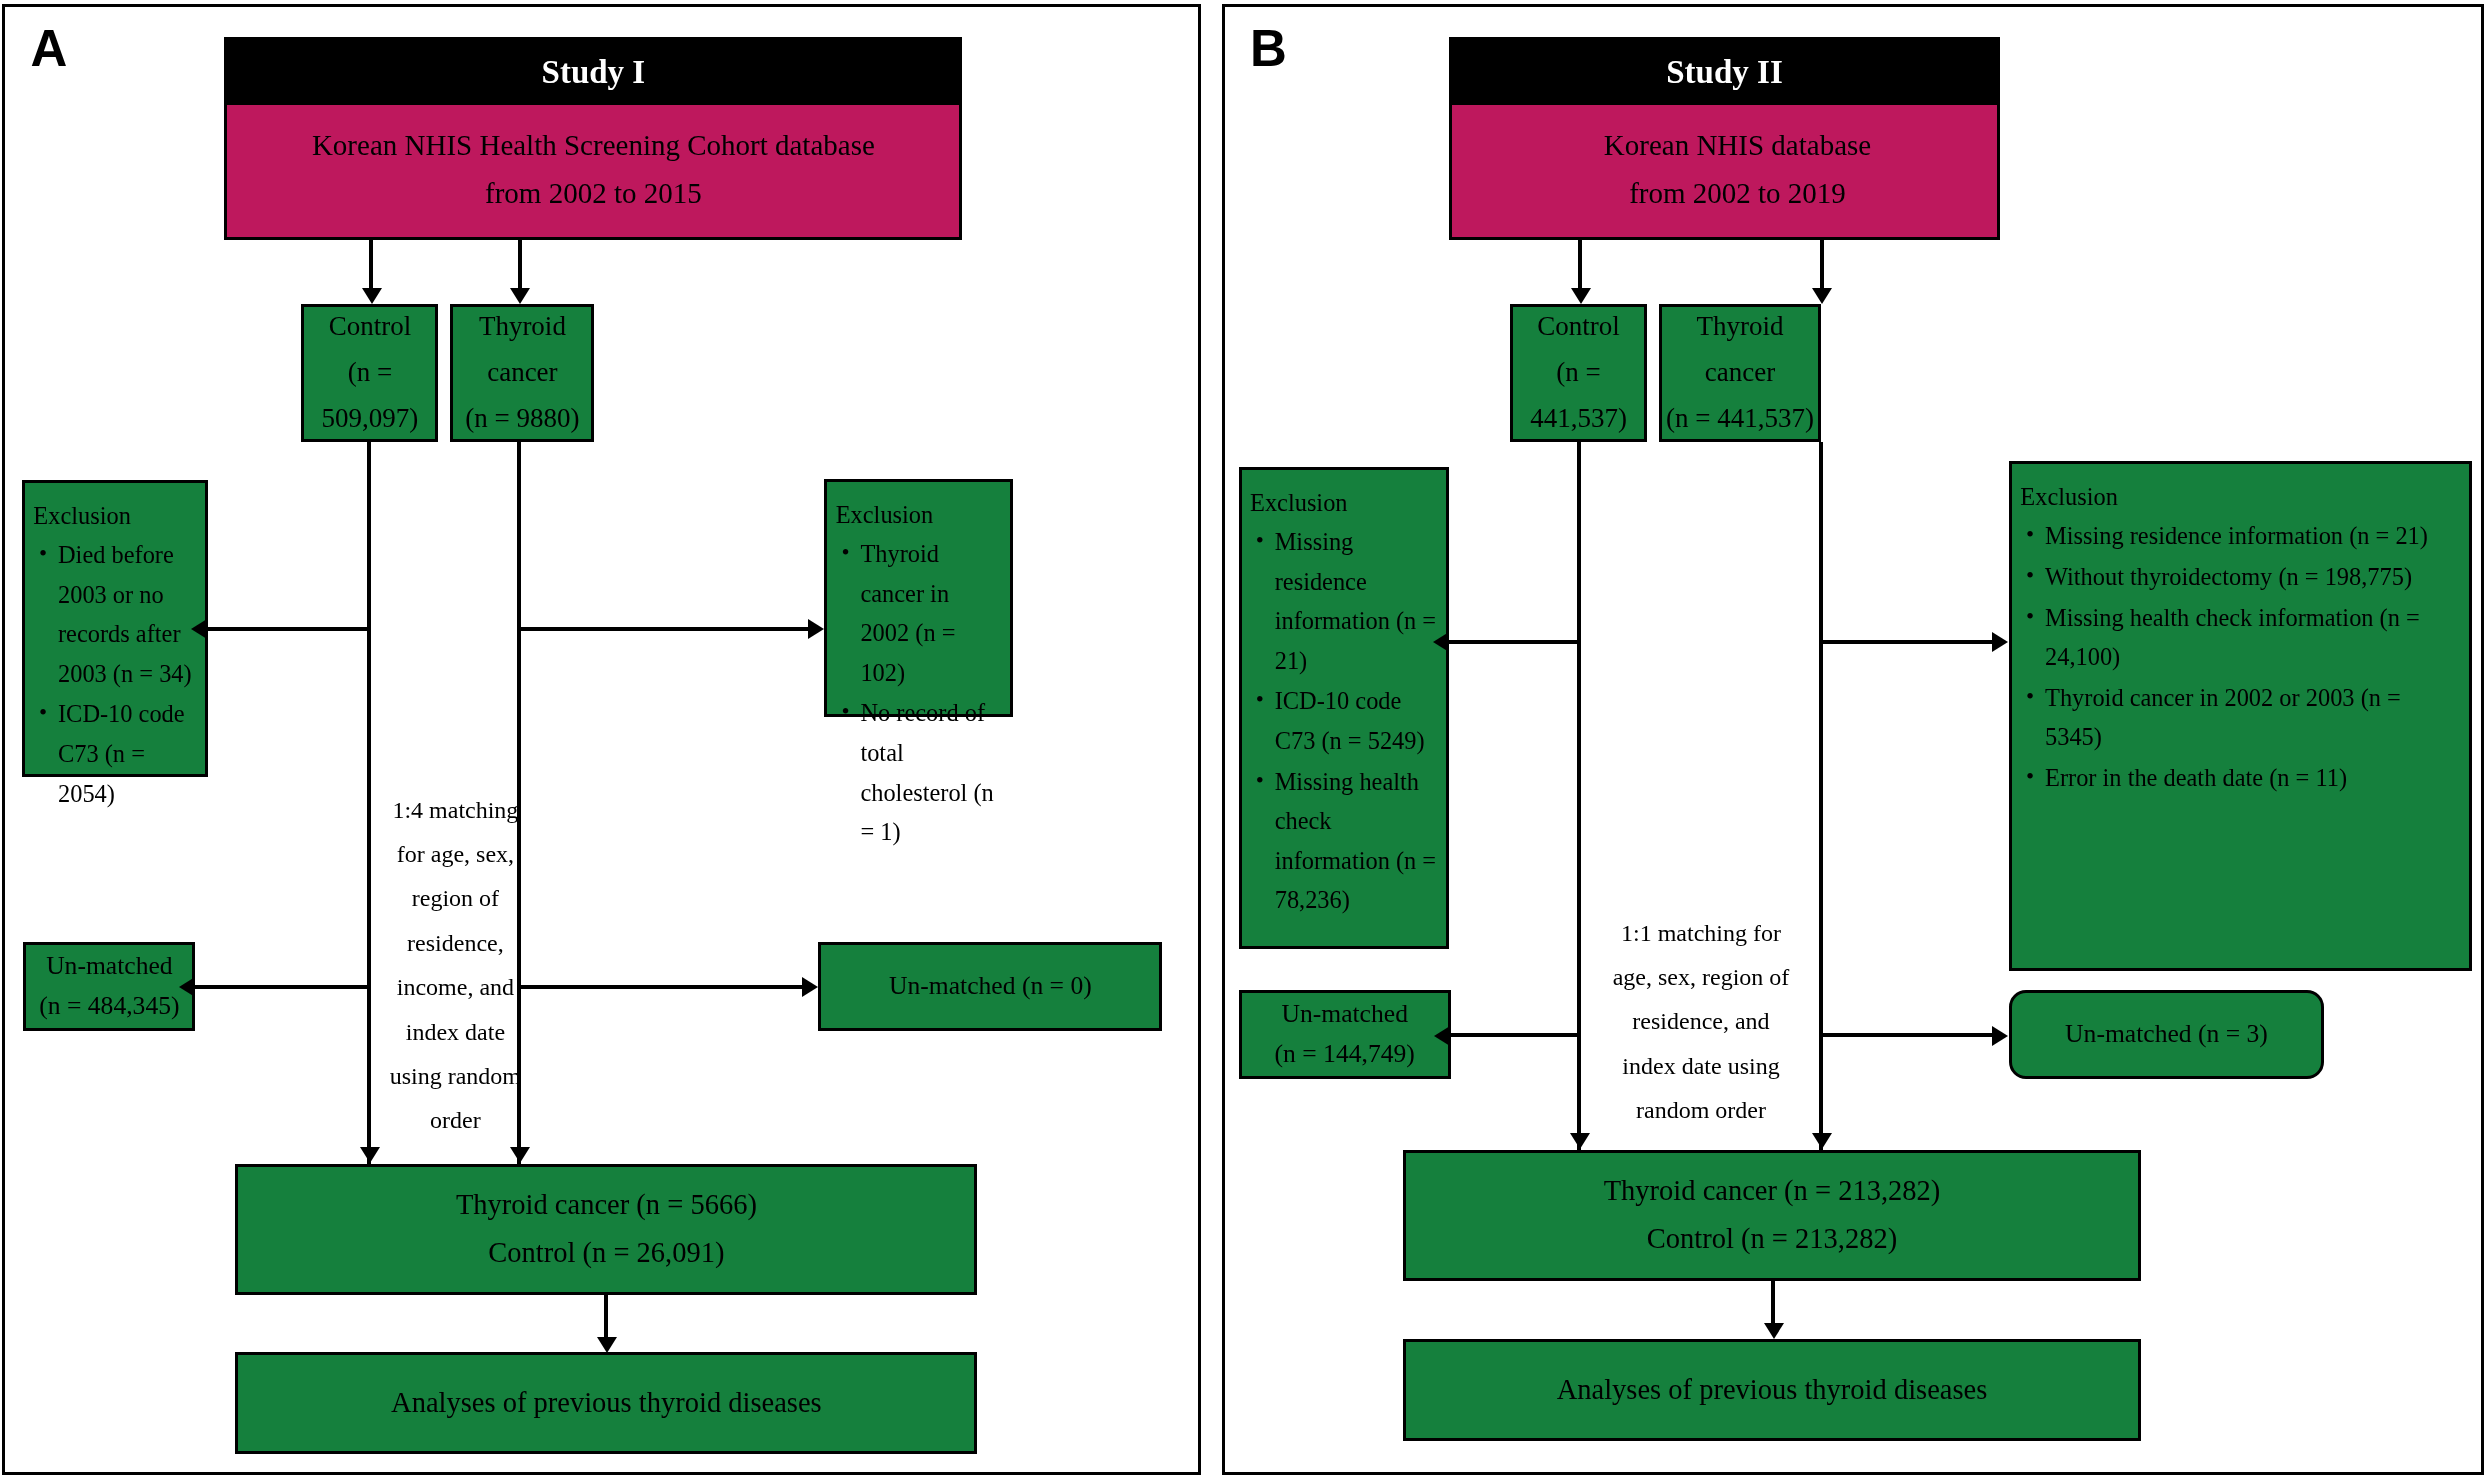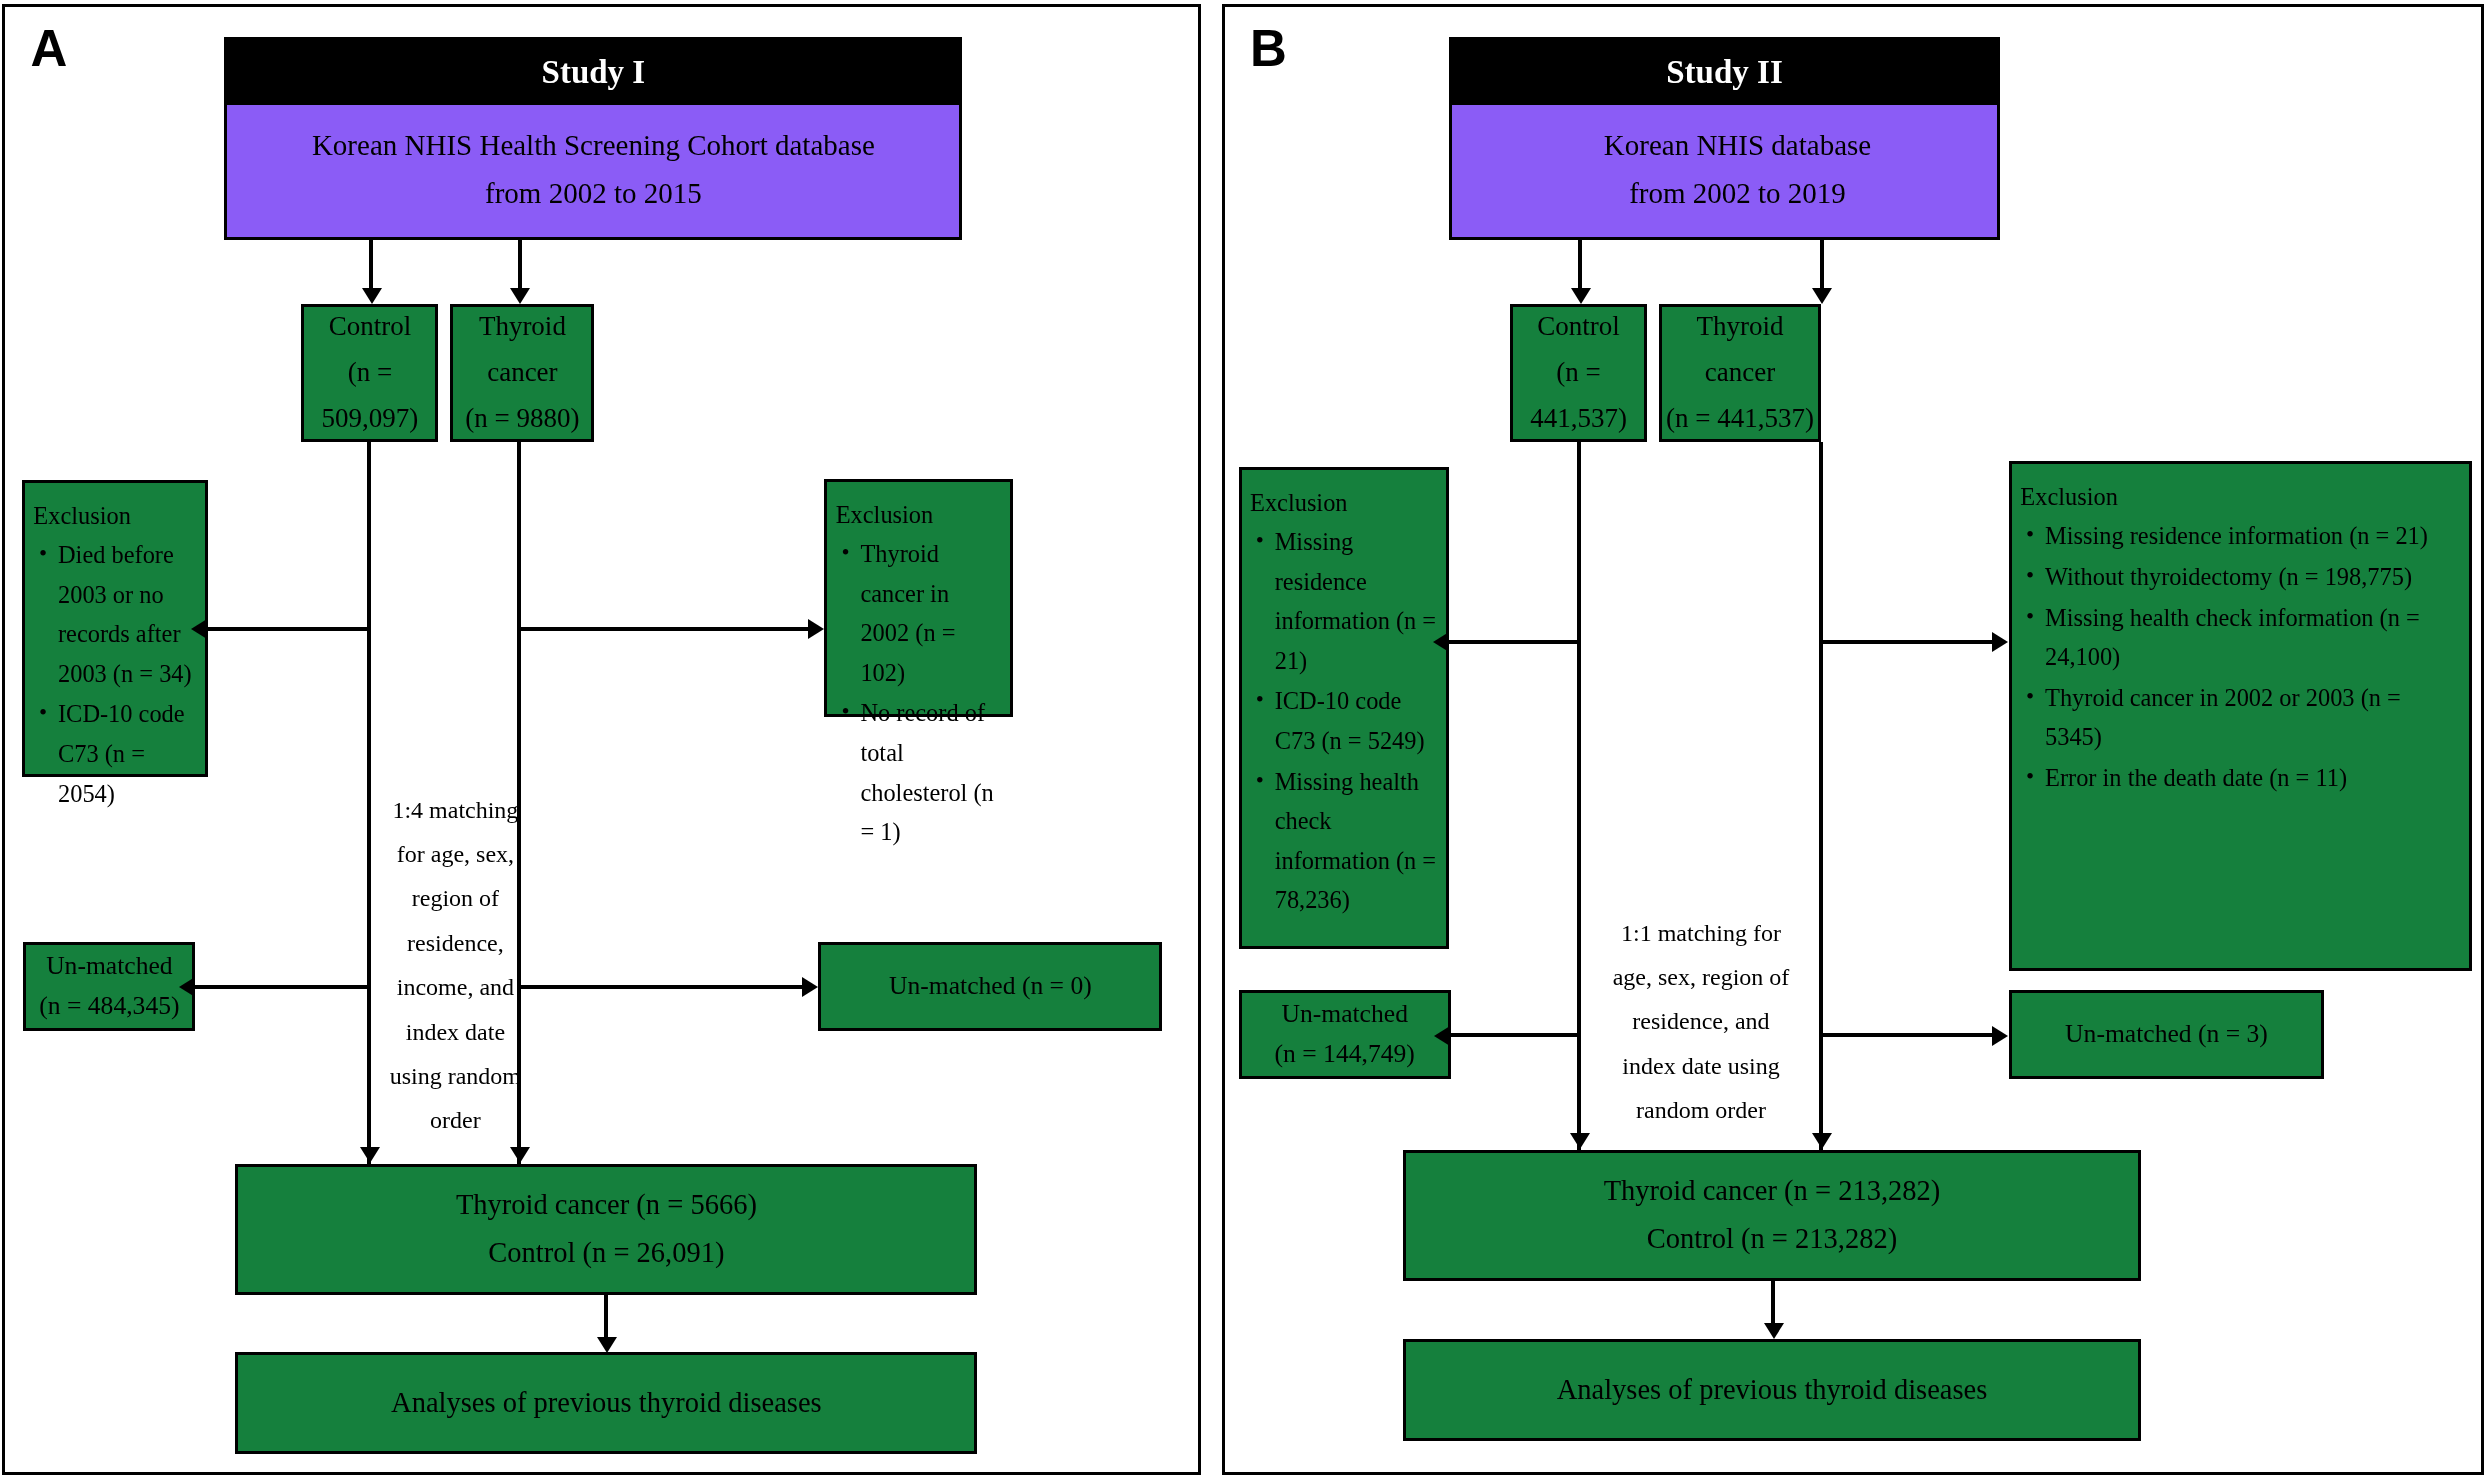--- a/index.html
+++ b/index.html
@@ -11,21 +11,21 @@
   #panel-b{left:1222px;width:1262px;}
 
   .panel-letter{position:absolute;font-weight:bold;font-size:51px;line-height:1;
     font-family:"Liberation Sans","DejaVu Sans",sans-serif;color:#000;}
 
   .box{position:absolute;box-sizing:border-box;border:3.6px solid #000;background:#15803d;
        display:flex;flex-direction:column;justify-content:center;align-items:center;
        text-align:center;color:#000;}
   .box.left-align{align-items:flex-start;text-align:left;justify-content:flex-start;}
 
-  .hdr-box{position:absolute;box-sizing:border-box;border:3.6px solid #000;background:#8b5cf6;}
+  .hdr-box{position:absolute;box-sizing:border-box;border:3.6px solid #000;background:#be185d;}
   .hdr-band{background:#000;color:#fff;font-weight:bold;text-align:center;
      display:flex;align-items:center;justify-content:center;}
   .hdr-body{display:flex;flex-direction:column;align-items:center;justify-content:center;
      text-align:center;}
 
   .ln{display:block;}
 
   .excl-title{display:block;padding-left:8.3px;}
   ul.excl{margin:0;padding:0 7.1px 0 33px;list-style:none;}
   ul.excl>li{position:relative;margin:0 0 1.2px 0;}
@@ -189,21 +189,21 @@
 
     <div class="note" style="left:381px;top:904px;width:190px;font-size:24px;">1:1 matching for age, sex, region of residence, and index date using random order</div>
 
     <div class="box" style="left:13.7px;top:983px;width:212px;height:89px;font-size:25.6px;line-height:1.55;">
       <span class="ln">Un-matched</span>
       <span class="ln">(n = 144,749)</span>
     </div>
     <div class="hline" style="left:225px;top:1026px;width:128px;"></div>
     <div class="arrow-l" style="left:209px;top:1019px;"></div>
 
-    <div class="box" style="left:784px;top:983px;width:315px;height:89px;font-size:25.6px;">
+    <div class="box" style="left:784px;top:983px;width:315px;height:89px;font-size:25.6px;border-radius:17px;">
       <span class="ln">Un-matched (n = 3)</span>
     </div>
     <div class="hline" style="left:596px;top:1026px;width:171px;"></div>
     <div class="arrow-r" style="left:767px;top:1019px;"></div>
 
     <div class="box" style="left:178px;top:1143px;width:738px;height:131px;font-size:28.5px;line-height:1.7;">
       <span class="ln">Thyroid cancer (n = 213,282)</span>
       <span class="ln">Control (n = 213,282)</span>
     </div>
 

